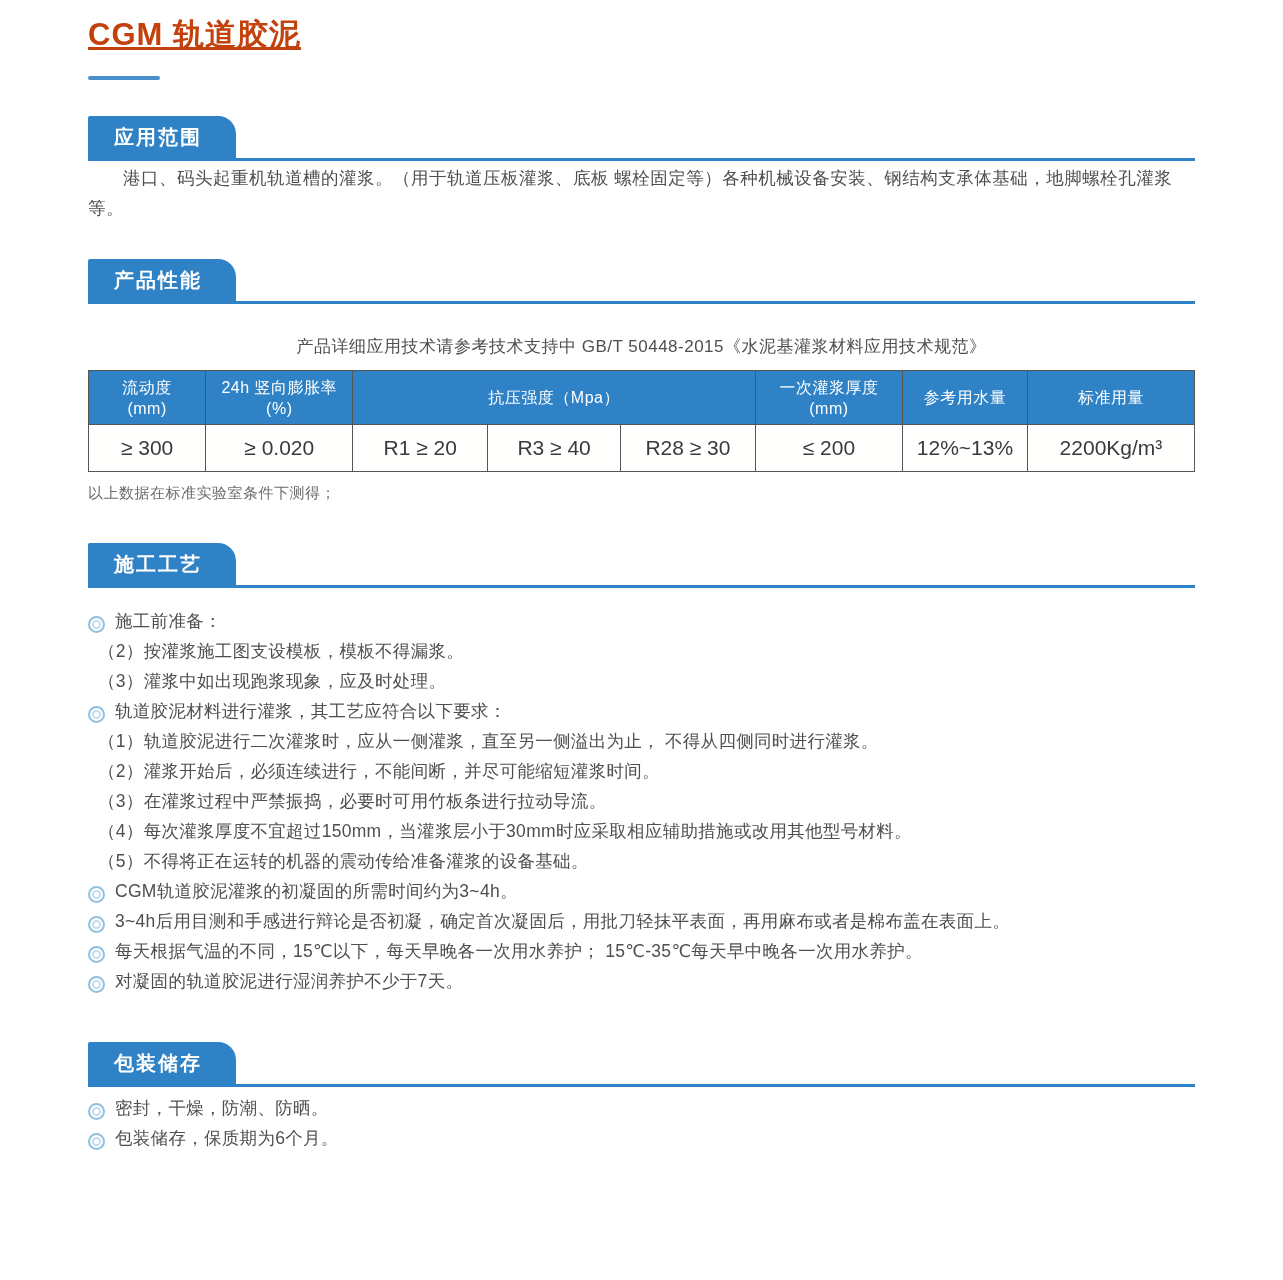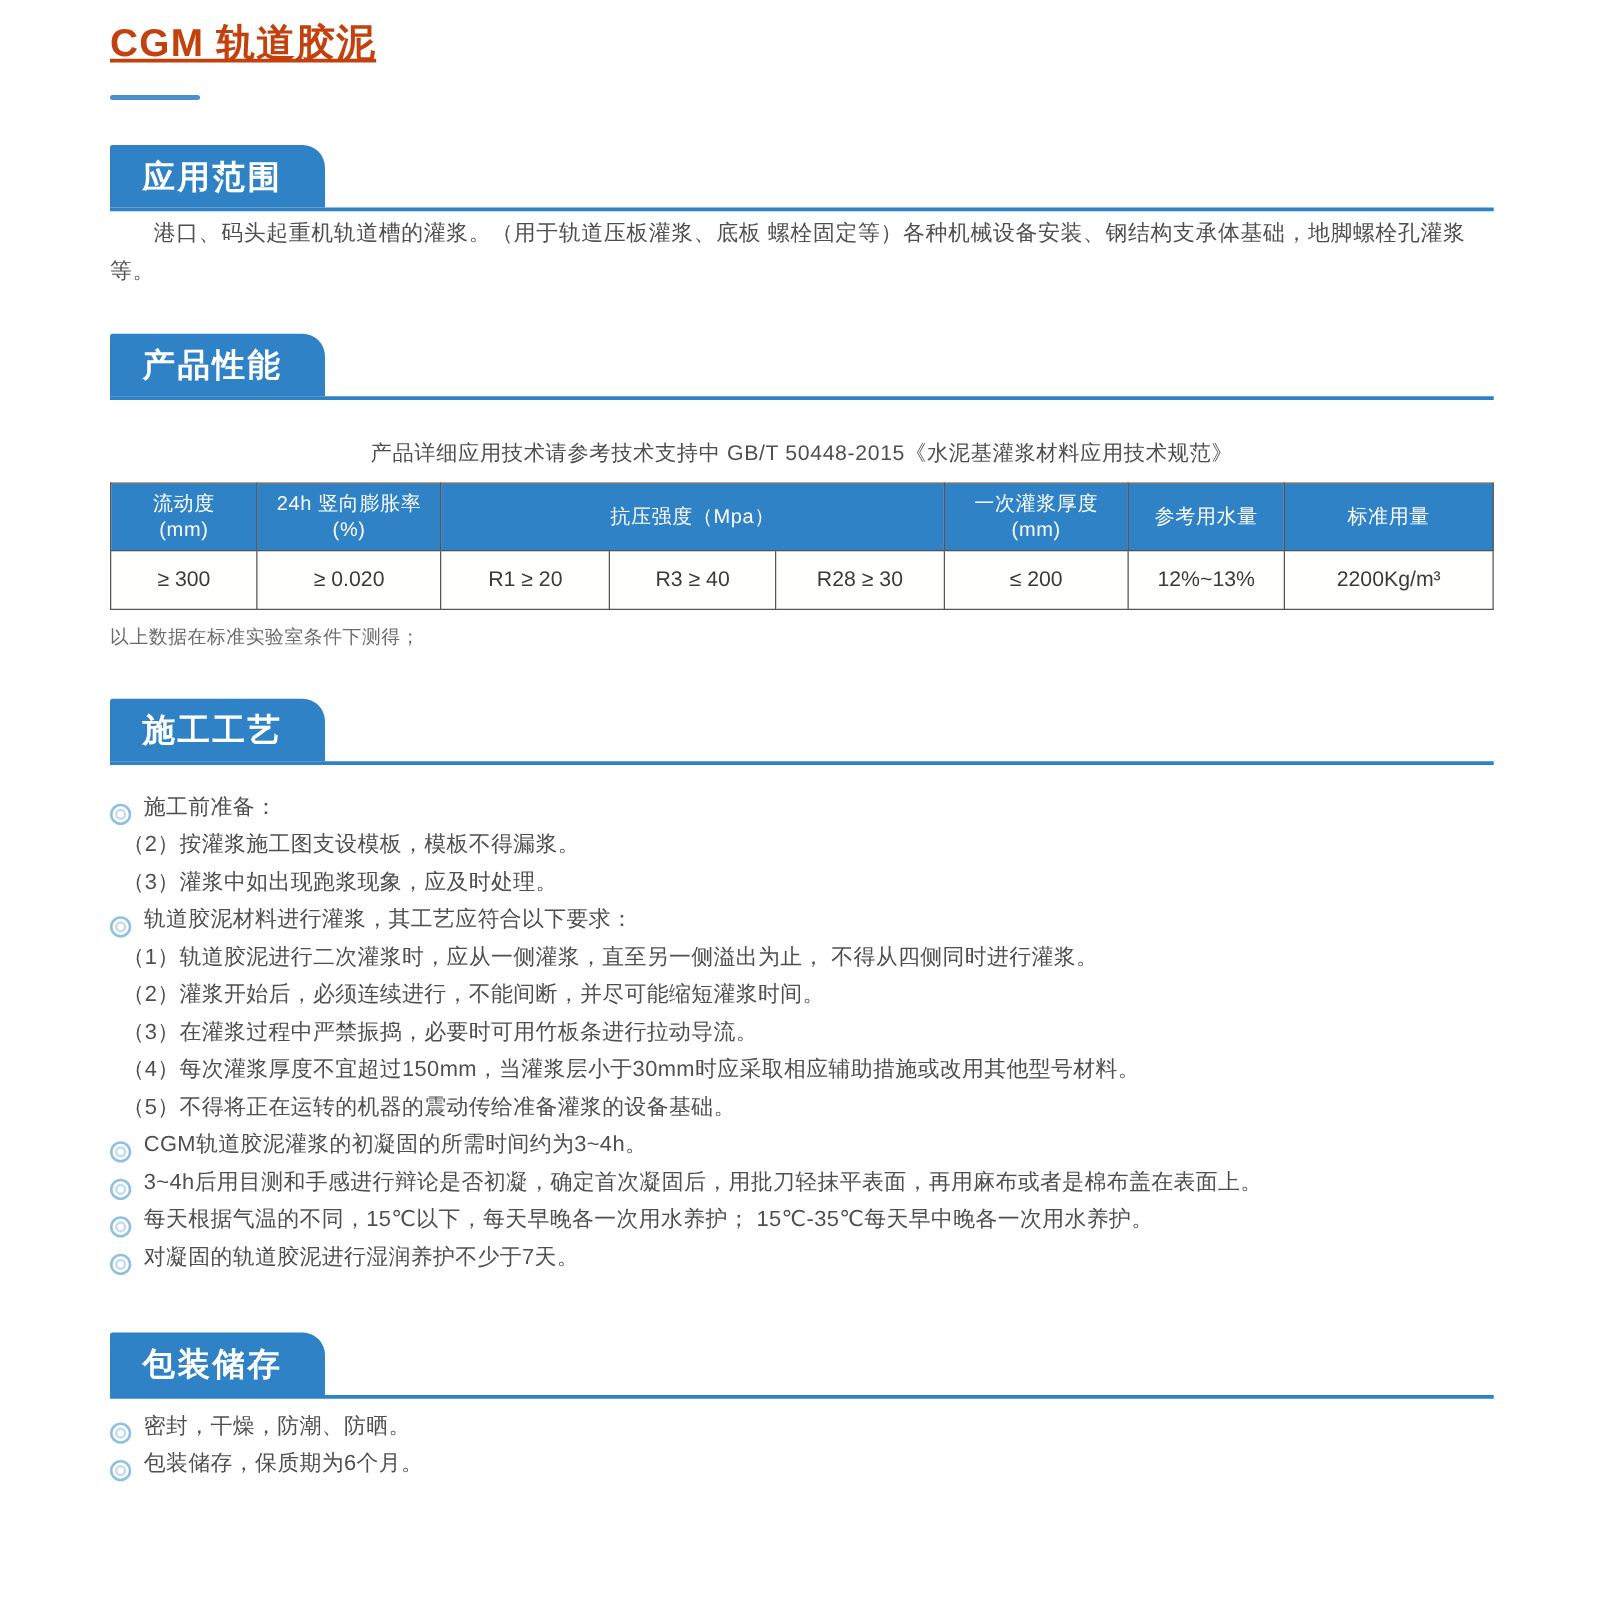--- a/index.html
+++ b/index.html
@@ -39,21 +39,21 @@
 
   
   .section-header {
     border-bottom: 3px solid #2e82c5;
     margin-top: 36px;
   }
   .section-badge {
     display: inline-block;
     background: #2e82c5;
     color: #ffffff;
-    font-size: 26px;
+    font-size: 20px;
     font-weight: bold;
     letter-spacing: 2px;
     padding: 8px 34px 7px 26px;
     border-radius: 2px 18px 0 0;
   }
 
   .section-body {
     margin-top: 2px;
     font-size: 17.5px;
     line-height: 30px;
@@ -87,40 +87,40 @@
     font-size: 16px;
     font-weight: normal;
     line-height: 21px;
     height: 54px;
     white-space: pre-line;
     letter-spacing: 0.5px;
   }
   table.perf td {
     background: #fffffe;
     color: #3a3a3a;
-    font-size: 17px;
+    font-size: 21px;
     height: 47px;
   }
   .table-note {
     margin-top: 12px;
     font-size: 15px;
     color: #6b6b6b;
     letter-spacing: 0.5px;
   }
 
   
   .blist { margin-top: 18px; list-style: none; }
   .blist li {
     font-size: 17.5px;
     line-height: 30px;
     color: #4f4f4f;
     margin-bottom: 0;
     letter-spacing: 0.3px;
   }
-  .blist li.bullet { display: flex; align-items: flex-end; }
+  .blist li.bullet { display: flex; align-items: center; }
   .blist li.numbered { padding-left: 10px; }
   .ring-icon {
     flex: 0 0 auto;
     width: 17px; height: 17px;
     margin: 7px 10px 0 0;
     border: 2px solid #8fc0e0;
     border-radius: 50%;
     position: relative;
   }
   .ring-icon::after {

